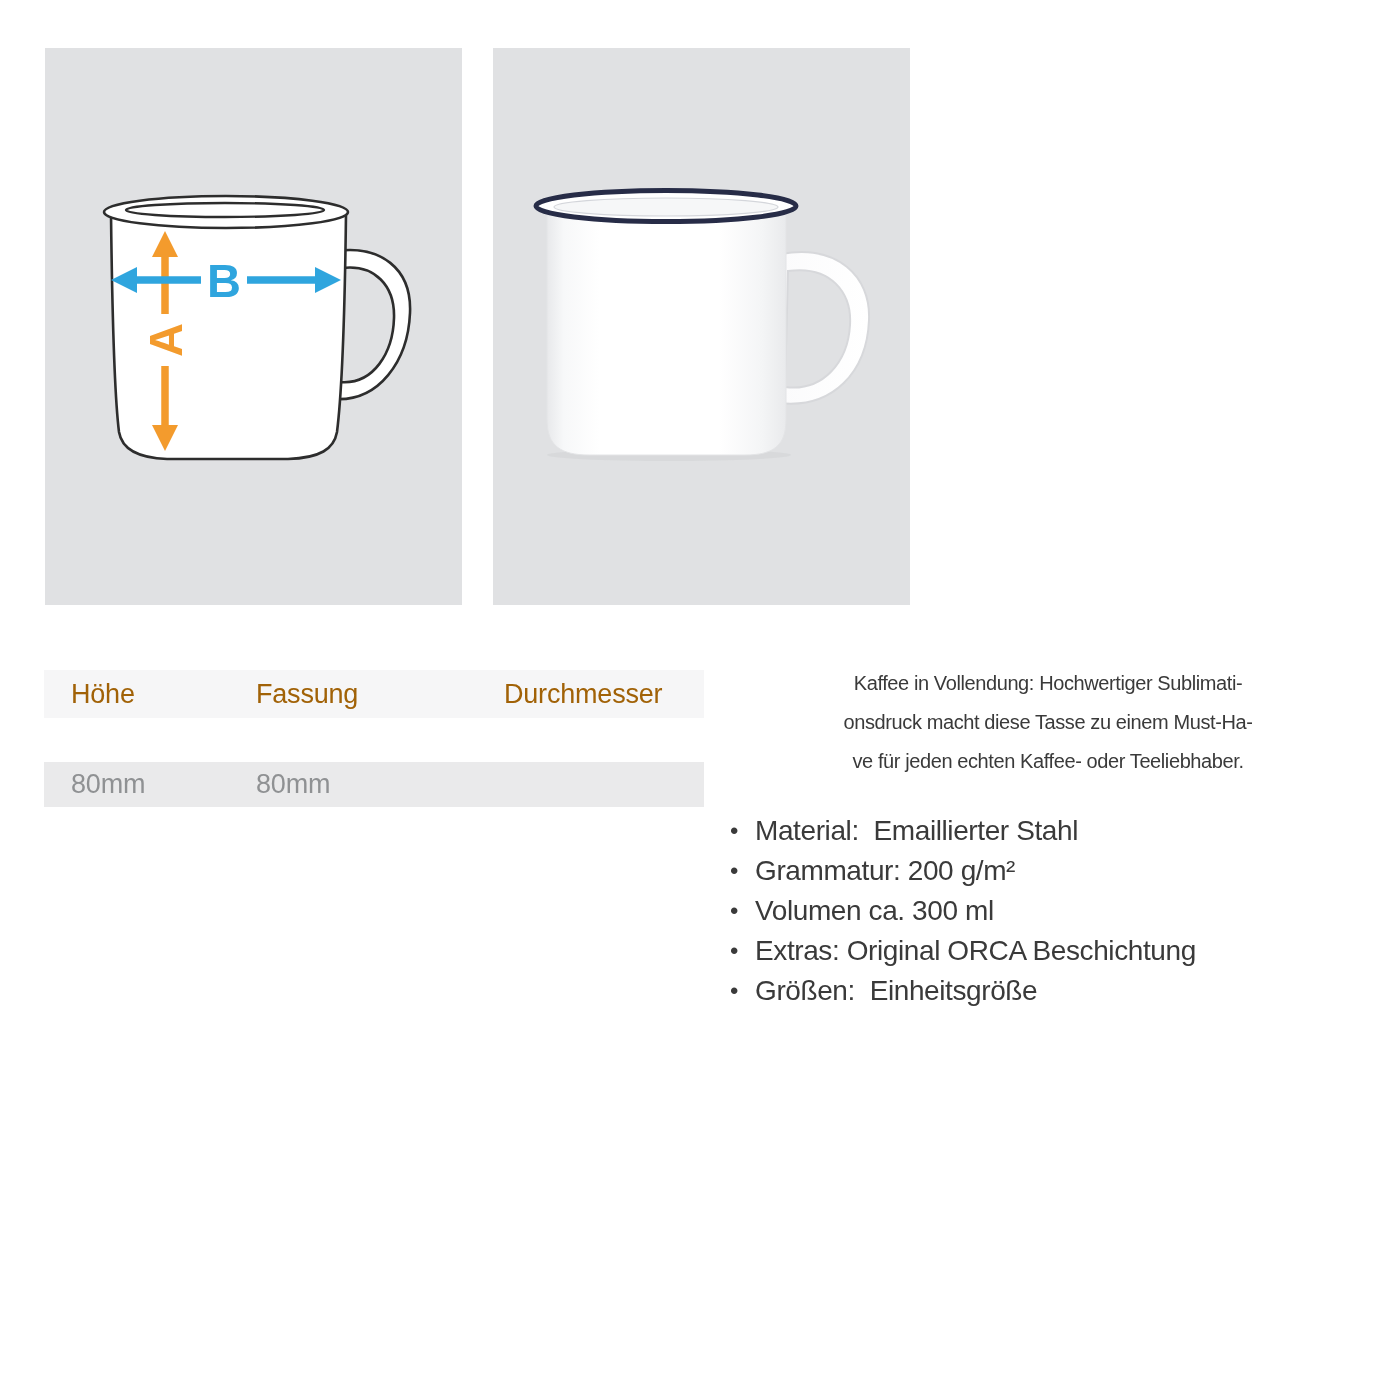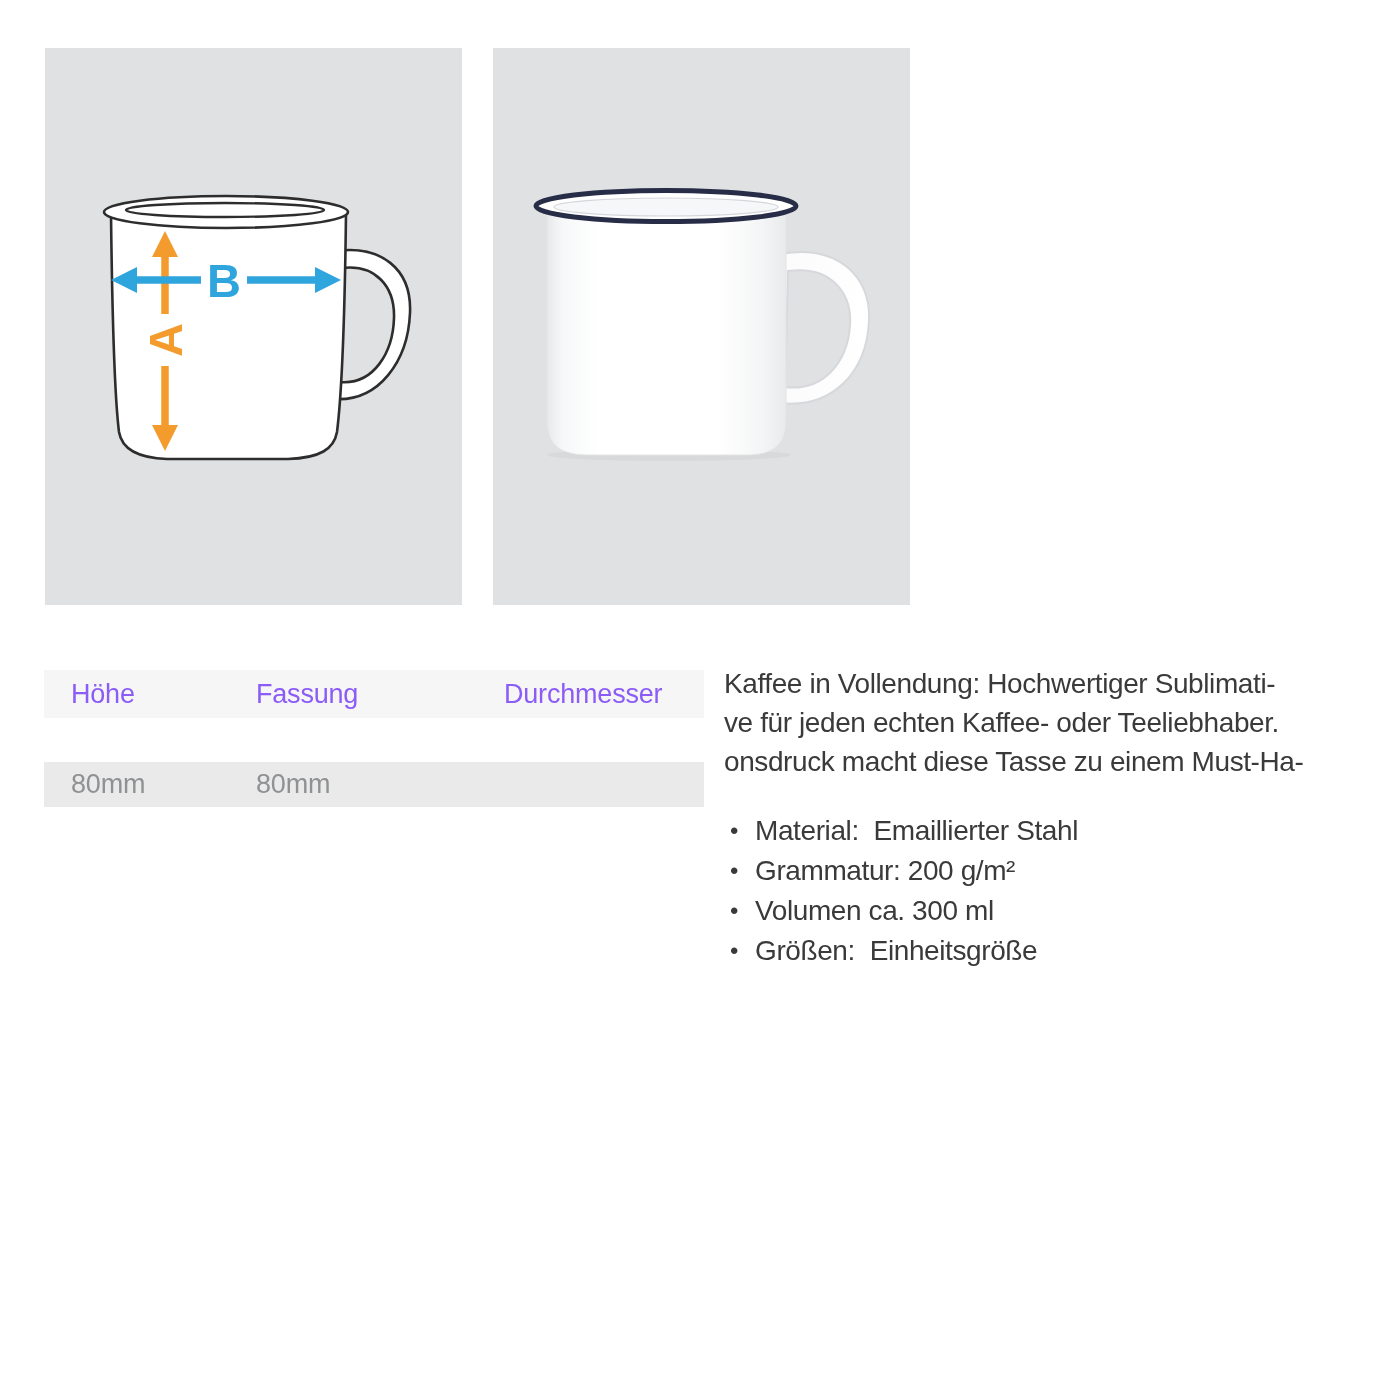--- a/index.html
+++ b/index.html
@@ -30,37 +30,38 @@
     left: 44px;
     top: 670px;
     width: 660px;
     font-size: 27px;
     letter-spacing: -0.2px;
   }
   .spec-row {
     display: grid;
     grid-template-columns: 185px 248px 1fr;
   }
-  .spec-row.header { background: #f6f6f7; height: 48px; color: #8b5cf6; }
+  .spec-row.header { background: #f6f6f7; height: 48px; color: #a16207; }
   .spec-row.values { background: #eaeaeb; height: 45px; color: #8f9193; margin-top: 44px; }
   .spec-cell { display: flex; align-items: center; padding-left: 27px; }
 
   
   .description {
     position: absolute;
     left: 724px;
     top: 664px;
     width: 648px;
     color: #3a3a3a;
   }
   .desc-line {
-    font-size: 28px;
+    font-size: 20px;
     line-height: 39px;
     letter-spacing: -0.4px;
     white-space: nowrap;
+    text-align: center;
   }
   .attr-list {
     list-style: none;
     margin: 30px 0 0 0;
     padding: 0;
   }
   .attr-item {
     display: flex;
     align-items: flex-end;
     font-size: 28px;
@@ -177,32 +178,35 @@
     </div>
     <div class="spec-row values">
       <div class="spec-cell">80mm</div>
       <div class="spec-cell">80mm</div>
     </div>
   </div>
 
   <div class="description">
     <div>
       <div class="desc-line">Kaffee in Vollendung: Hochwertiger Sublimati-</div>
+      <div class="desc-line">onsdruck macht diese Tasse zu einem Must-Ha-</div>
       <div class="desc-line">ve für jeden echten Kaffee- oder Teeliebhaber.</div>
-      <div class="desc-line">onsdruck macht diese Tasse zu einem Must-Ha-</div>
     </div>
     <ul class="attr-list">
       <li class="attr-item">
           <span class="attr-text">Material:  Emaillierter Stahl</span>
         </li>
       <li class="attr-item">
           <span class="attr-text">Grammatur: 200 g/m²</span>
         </li>
       <li class="attr-item">
           <span class="attr-text">Volumen ca. 300 ml</span>
         </li>
       <li class="attr-item">
+          <span class="attr-text">Extras: Original ORCA Beschichtung</span>
+        </li>
+      <li class="attr-item">
           <span class="attr-text">Größen:  Einheitsgröße</span>
         </li>
     </ul>
   </div>
 
 </div>
 
 </body></html>

